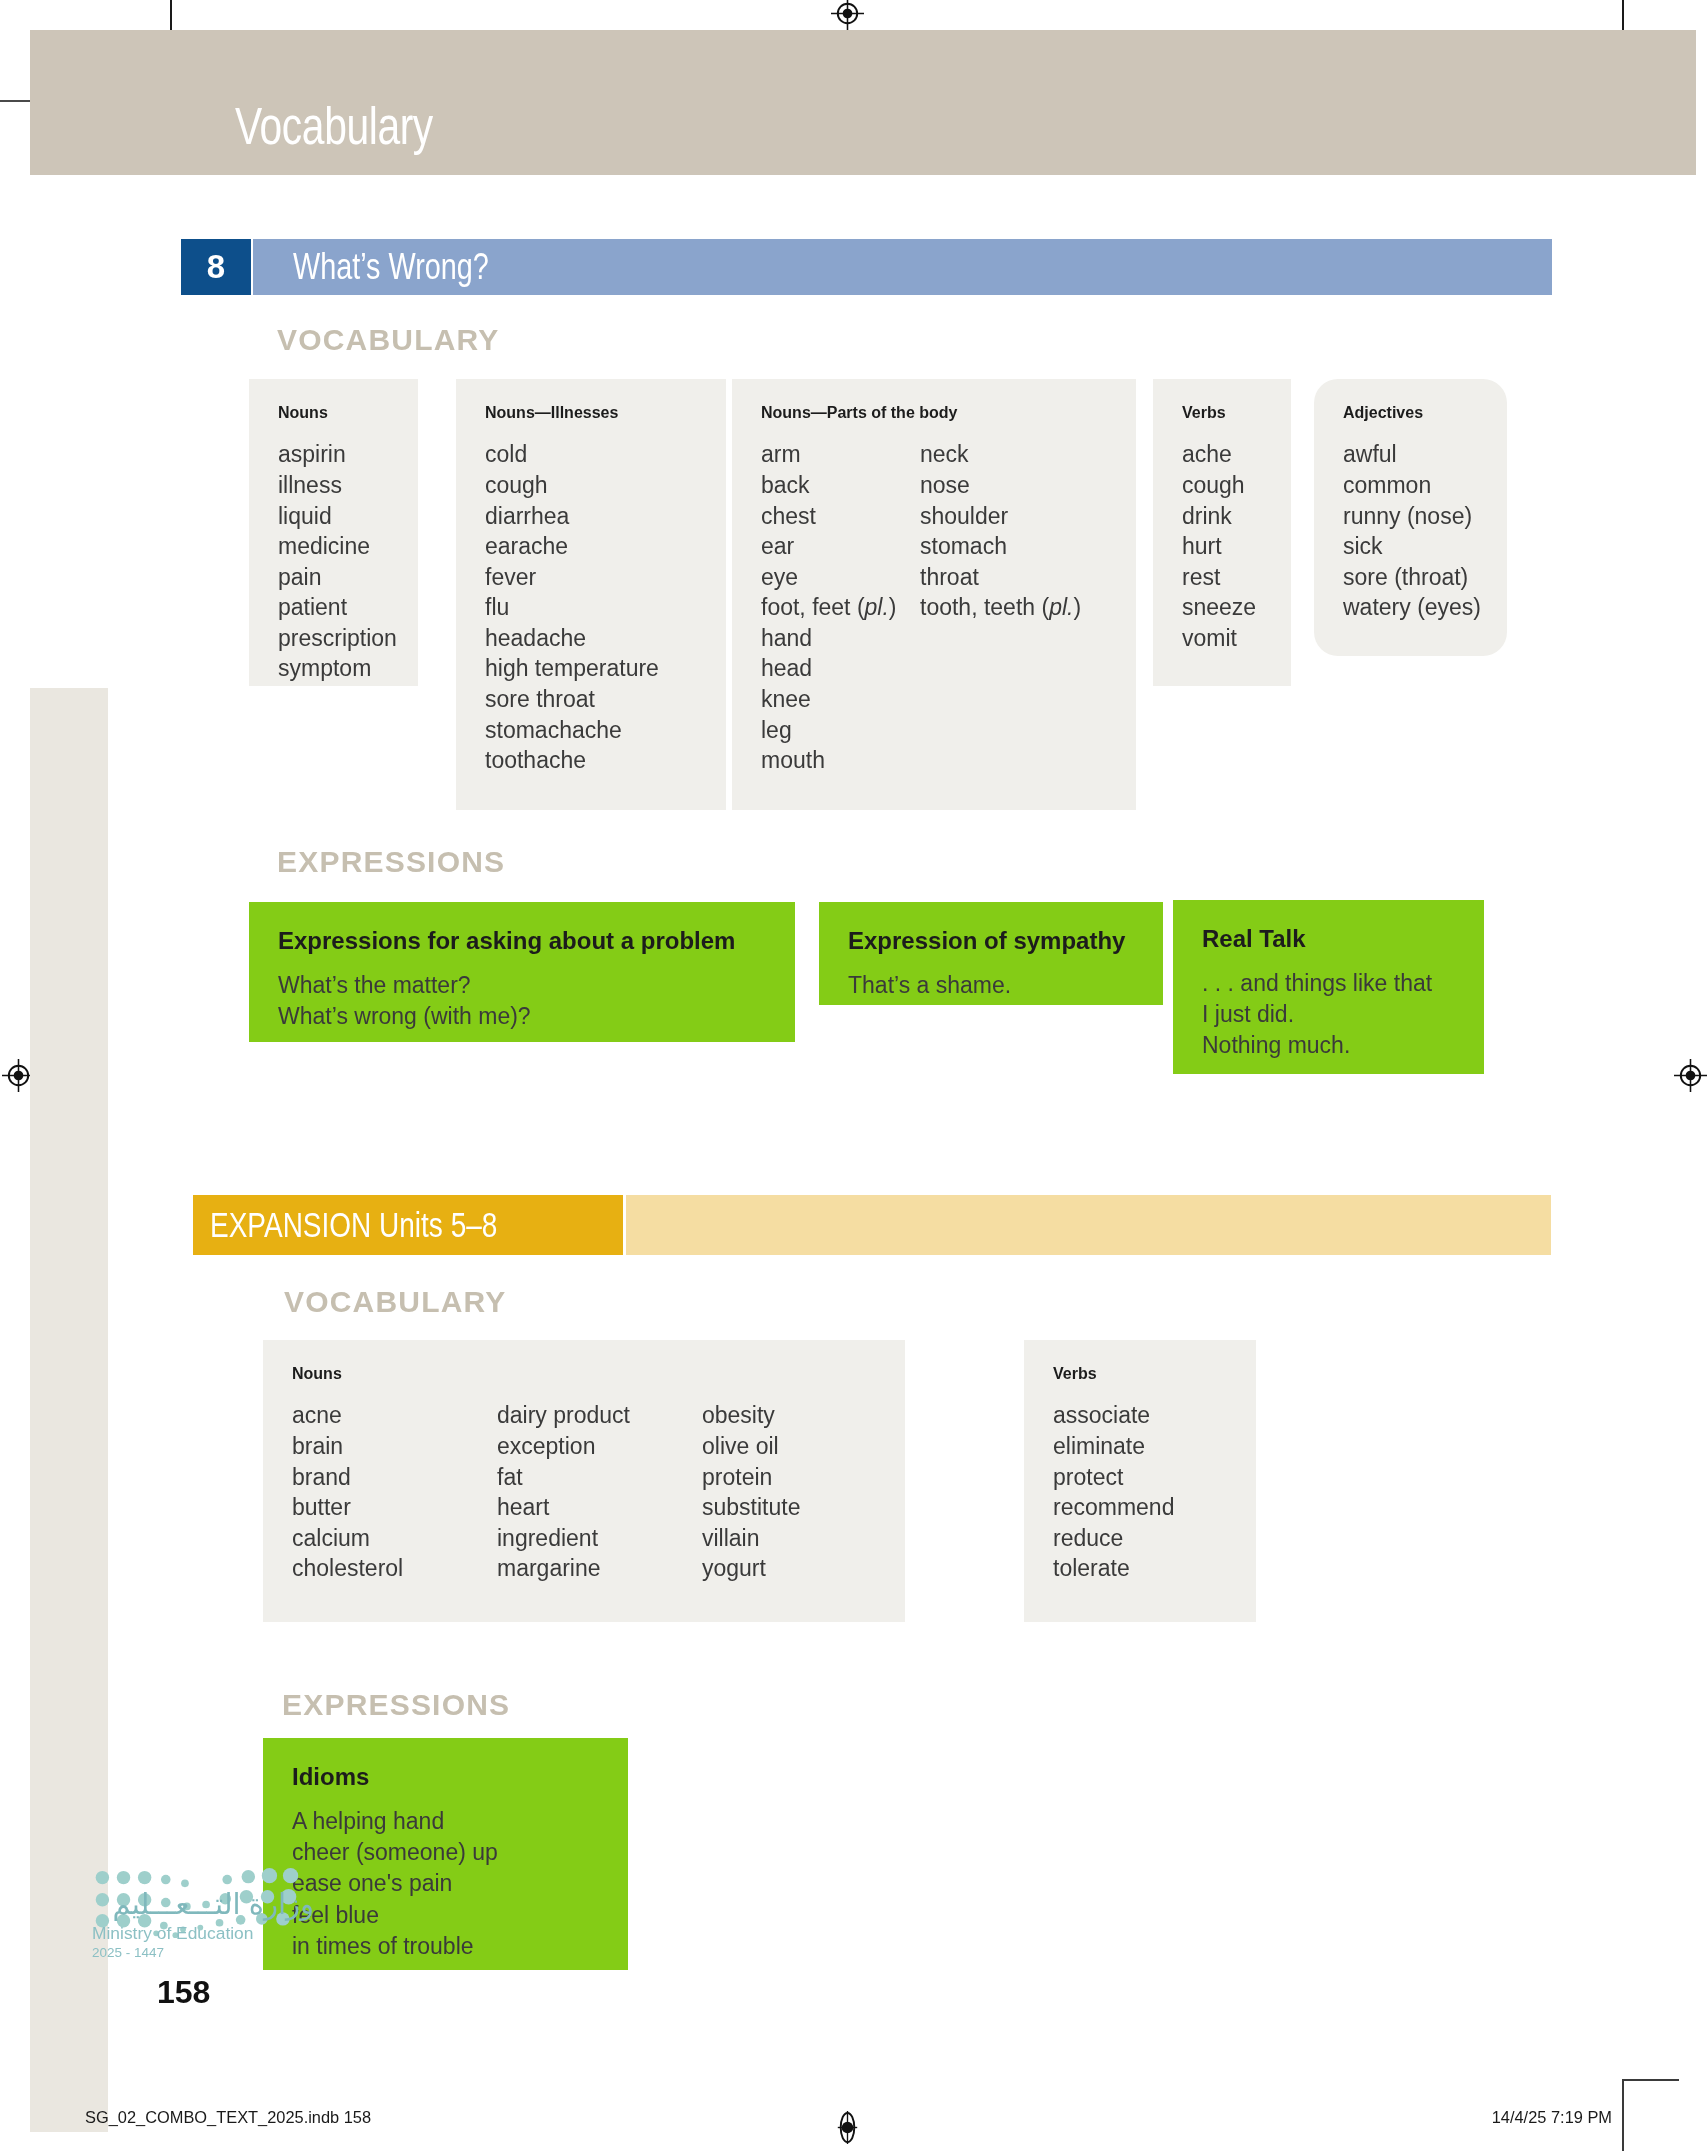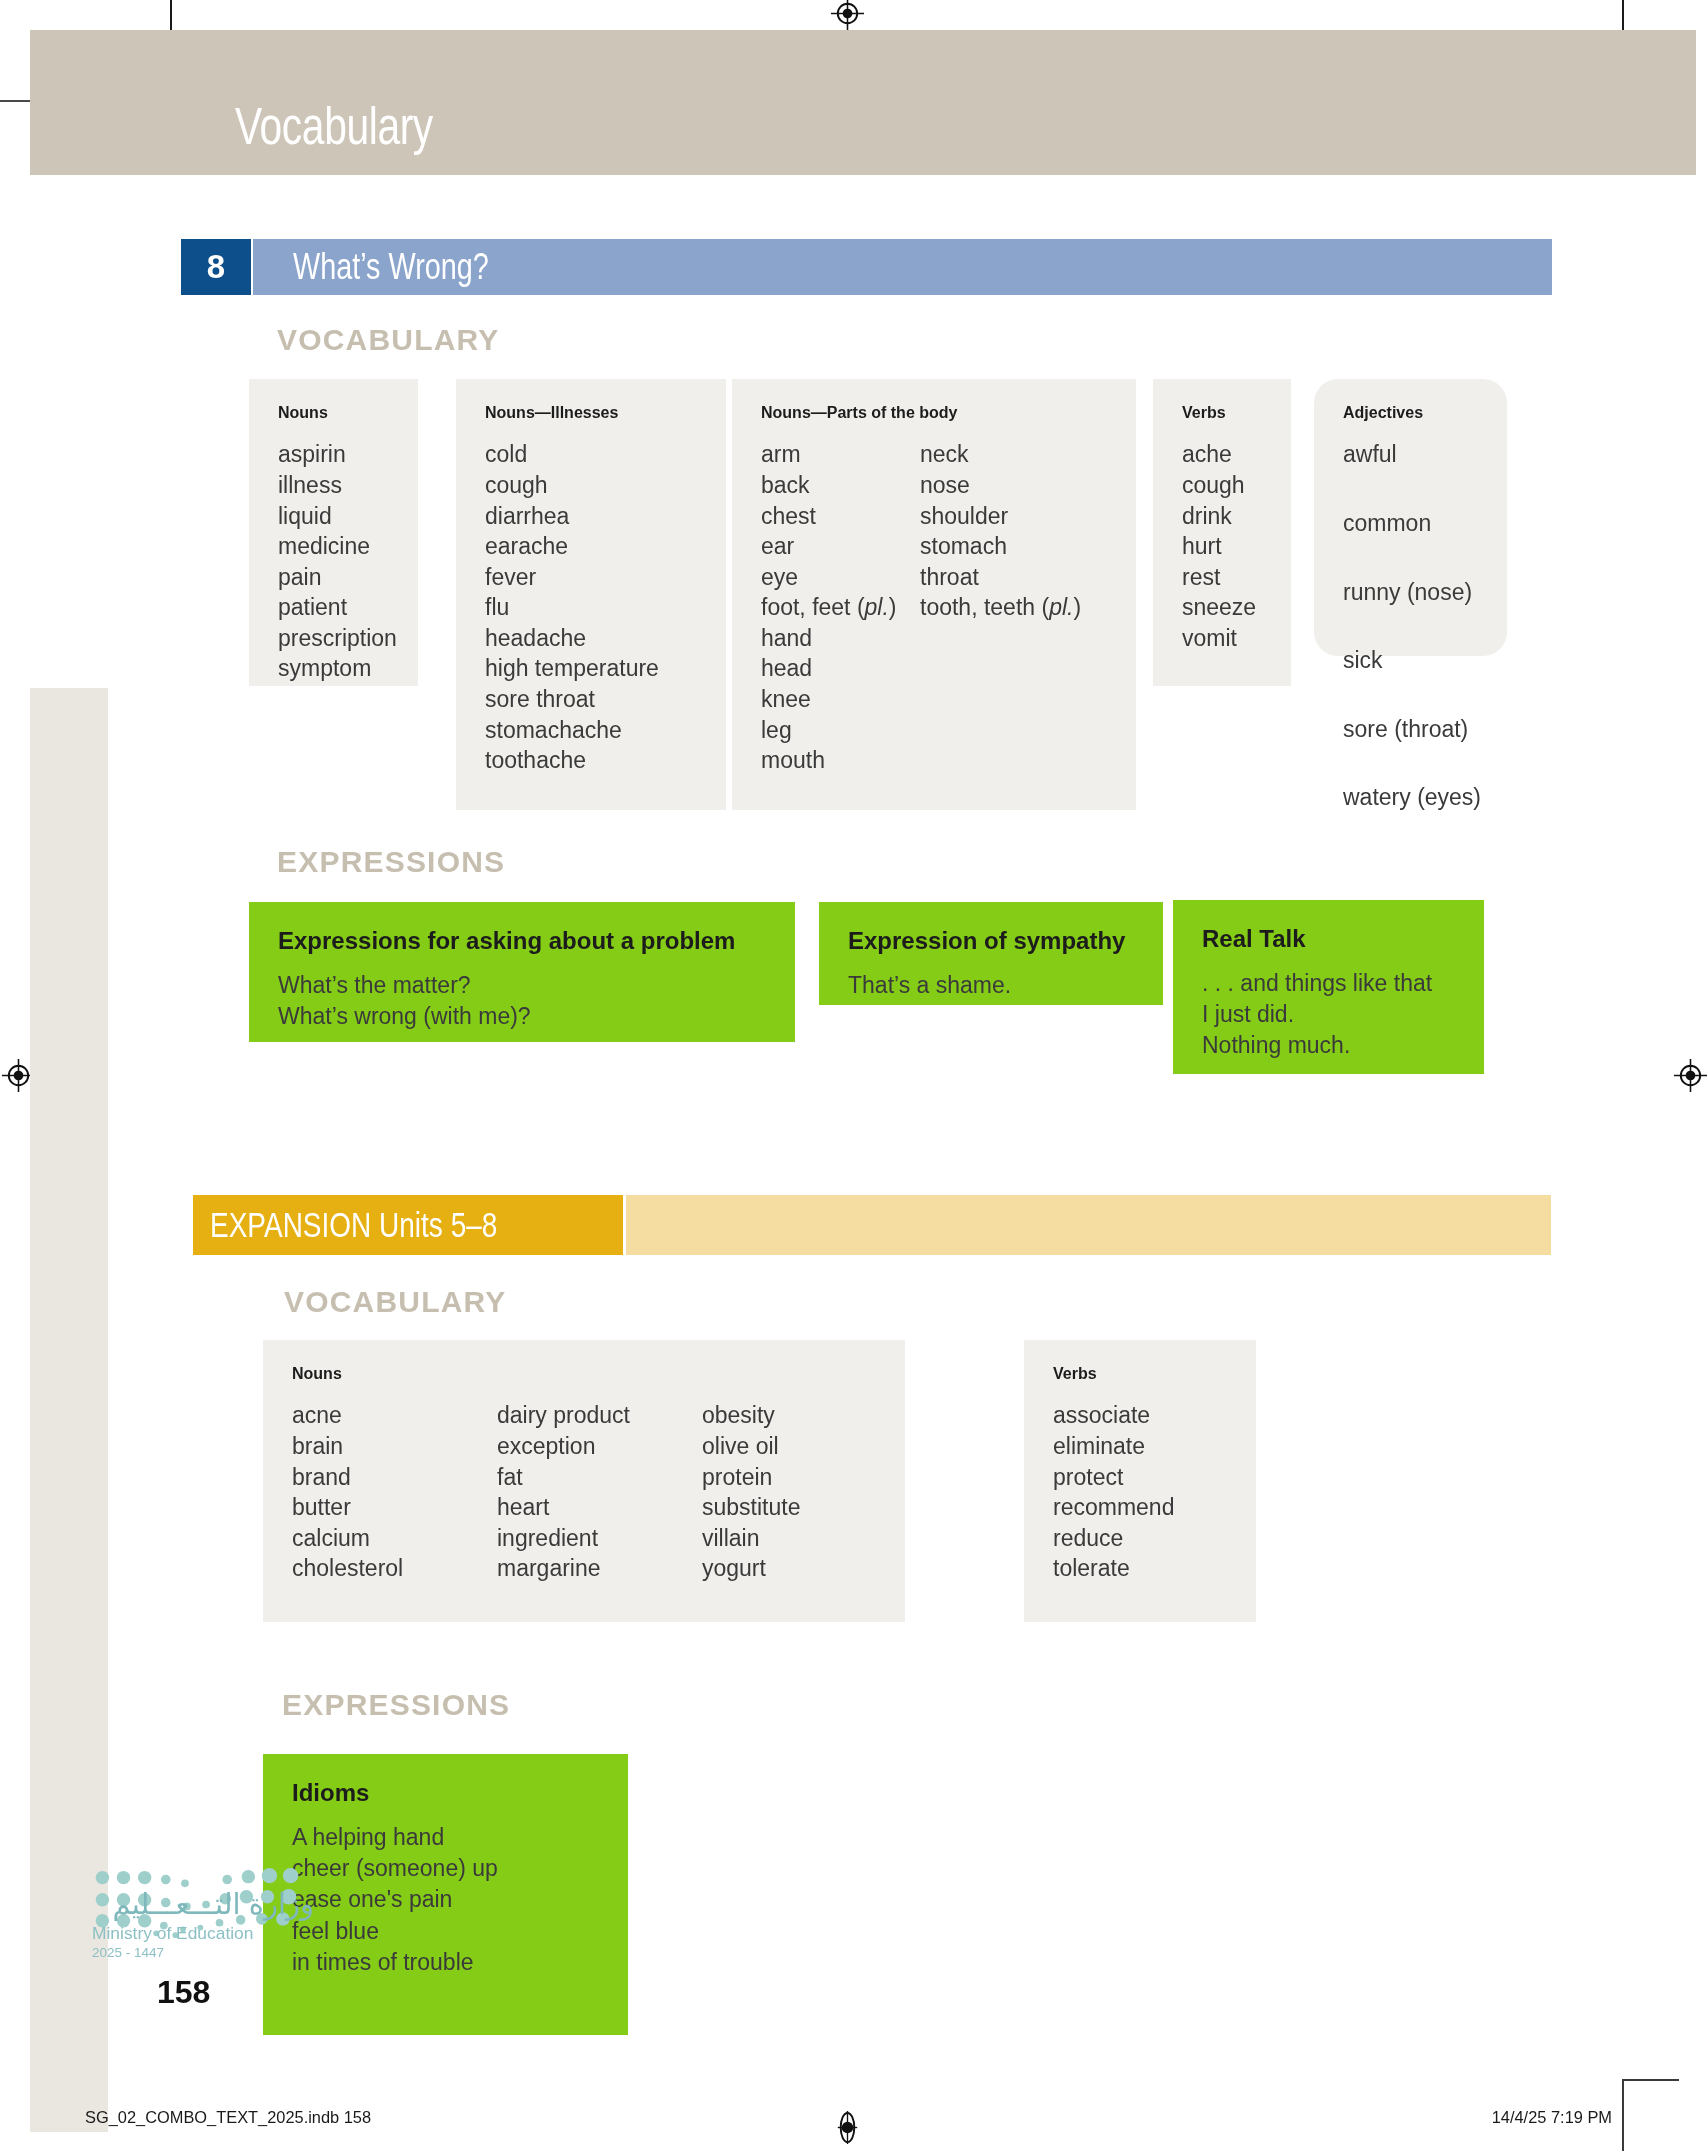--- a/index.html
+++ b/index.html
@@ -289,21 +289,21 @@
         <span class="vitem">rest</span>
         <span class="vitem">sneeze</span>
         <span class="vitem">vomit</span>
       </div>
     </div>
   </div>
 
   <div class="vbox" style="left:1314px; top:379px; width:193px; height:277px;border-radius:24px;">
     <div class="vbox-title">Adjectives</div>
     <div class="vcols">
-      <div class="vcol" style="margin-left:29px;gap:38px;">
+      <div class="vcol" style="margin-left:29px;">
         <span class="vitem">awful</span>
         <span class="vitem">common</span>
         <span class="vitem">runny (nose)</span>
         <span class="vitem">sick</span>
         <span class="vitem">sore (throat)</span>
         <span class="vitem">watery (eyes)</span>
       </div>
     </div>
   </div>
 
@@ -375,21 +375,21 @@
         <span class="vitem">protect</span>
         <span class="vitem">recommend</span>
         <span class="vitem">reduce</span>
         <span class="vitem">tolerate</span>
       </div>
     </div>
   </div>
 
   <div class="section-label" style="left:282px; top:1688px;">EXPRESSIONS</div>
 
-  <div class="ebox" style="left:263px; top:1738px; width:365px; height:281px;margin-top:16px;">
+  <div class="ebox" style="left:263px; top:1738px; width:365px; height:232px;">
     <div class="ebox-title">Idioms</div>
     <div class="eitem">A helping hand</div>
     <div class="eitem">cheer (someone) up</div>
     <div class="eitem">ease one's pain</div>
     <div class="eitem">feel blue</div>
     <div class="eitem">in times of trouble</div>
   </div>
 
   <div style="position:absolute; left:92px; top:1868px; width:208px; height:72px;">
     <svg width="208" height="72" viewBox="0 0 215 75">

